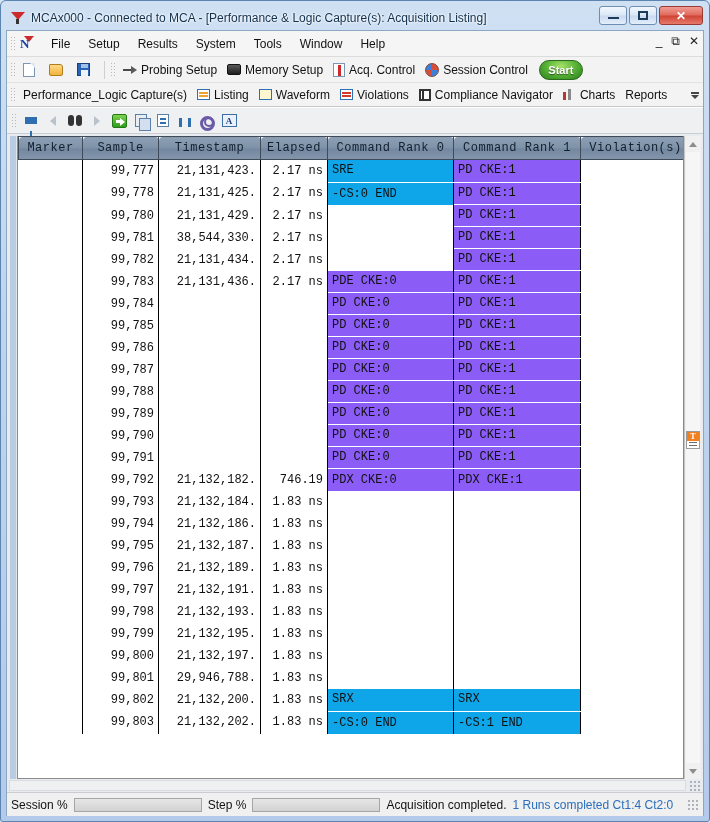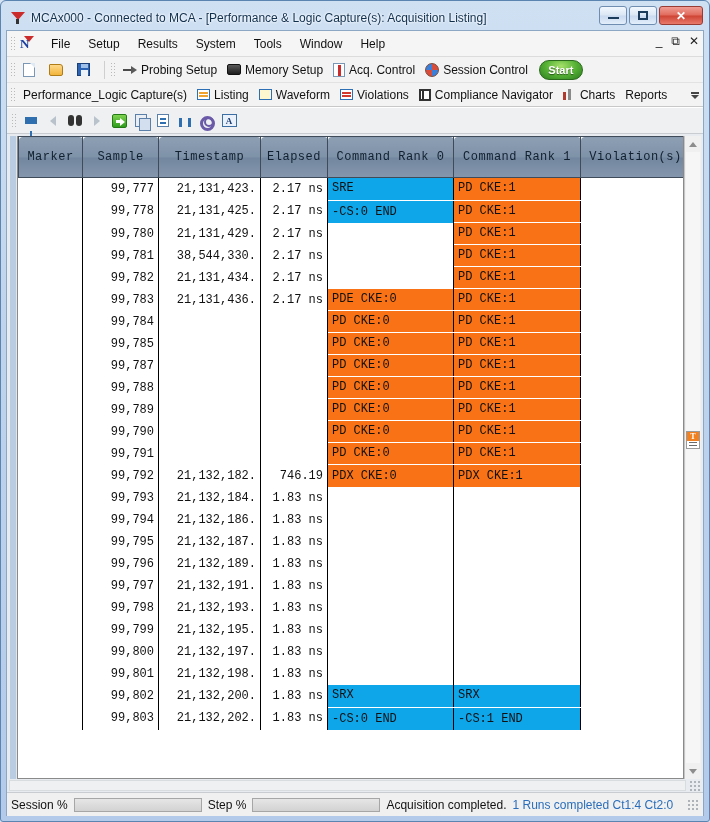--- a/index.html
+++ b/index.html
@@ -282,42 +282,42 @@
   }
   table.listing th {
     background: linear-gradient(to bottom,#8d9fb3 0%,#7d91a8 50%,#72879f 51%,#8496ac 100%);
     color: #10202f;
     font-family: "Liberation Mono", monospace;
     font-weight: normal;
     font-size: 12px;
     height: 22px;
     border: 1px solid #3f4b58;
     border-radius: 4px 4px 0 0;
-    padding: 13px 4px;
+    padding: 4px 4px;
     text-align: center;
     letter-spacing: 0.5px;
     white-space: nowrap;
     overflow: hidden;
   }
   table.listing td {
     height: 22px;
     padding: 0 4px;
     border-right: 1px solid #000;
     white-space: nowrap;
     overflow: hidden;
     color: #111;
     line-height: 22px;
   }
   td.c-marker { border-right: 1px solid #000; }
   td.num { text-align: right; }
   td.left { text-align: left; }
   td.right { text-align: left; }
   td.nb { border-right: none; }
   .bg-blue { background: #0ea5e9; }
-  .bg-green { background: #f97316; }
+  .bg-green { background: #8b5cf6; }
 
   
   .vscroll {
     width: 17px;
     background: #f0f0f0;
     border-left: 1px solid #c5c5c5;
     flex: 0 0 auto;
     position: relative;
     display: flex; flex-direction: column;
     justify-content: space-between;
@@ -633,20 +633,29 @@
                   <td class="c-marker left"></td>
                   <td class="num">99,785</td>
                   <td class="num"></td>
                   <td class="num"></td>
                   <td class="left bg-green" style="border-bottom: 1px solid rgb(255, 255, 255); height: 21px; line-height: 21px;">PD CKE:0</td>
                   <td class="left bg-green" style="border-bottom: 1px solid rgb(255, 255, 255); height: 21px; line-height: 21px;">PD CKE:1</td>
                   <td class="left nb"></td>
                 </tr>
                 <tr>
                   <td class="c-marker left"></td>
+                  <td class="num">99,786</td>
+                  <td class="num"></td>
+                  <td class="num"></td>
+                  <td class="left bg-green" style="border-bottom: 1px solid rgb(255, 255, 255); height: 21px; line-height: 21px;">PD CKE:0</td>
+                  <td class="left bg-green" style="border-bottom: 1px solid rgb(255, 255, 255); height: 21px; line-height: 21px;">PD CKE:1</td>
+                  <td class="left nb"></td>
+                </tr>
+                <tr>
+                  <td class="c-marker left"></td>
                   <td class="num">99,787</td>
                   <td class="num"></td>
                   <td class="num"></td>
                   <td class="left bg-green" style="border-bottom: 1px solid rgb(255, 255, 255); height: 21px; line-height: 21px;">PD CKE:0</td>
                   <td class="left bg-green" style="border-bottom: 1px solid rgb(255, 255, 255); height: 21px; line-height: 21px;">PD CKE:1</td>
                   <td class="left nb"></td>
                 </tr>
                 <tr>
                   <td class="c-marker left"></td>
                   <td class="num">99,788</td>
@@ -760,21 +769,21 @@
                   <td class="num">99,800</td>
                   <td class="num">21,132,197.</td>
                   <td class="num">1.83 ns</td>
                   <td class="left "></td>
                   <td class="left "></td>
                   <td class="left nb"></td>
                 </tr>
                 <tr>
                   <td class="c-marker left"></td>
                   <td class="num">99,801</td>
-                  <td class="num">21,132,198.</td>
+                  <td class="num">29,946,788.</td>
                   <td class="num">1.83 ns</td>
                   <td class="left "></td>
                   <td class="left "></td>
                   <td class="left nb"></td>
                 </tr>
                 <tr>
                   <td class="c-marker left"></td>
                   <td class="num">99,802</td>
                   <td class="num">21,132,200.</td>
                   <td class="num">1.83 ns</td>

